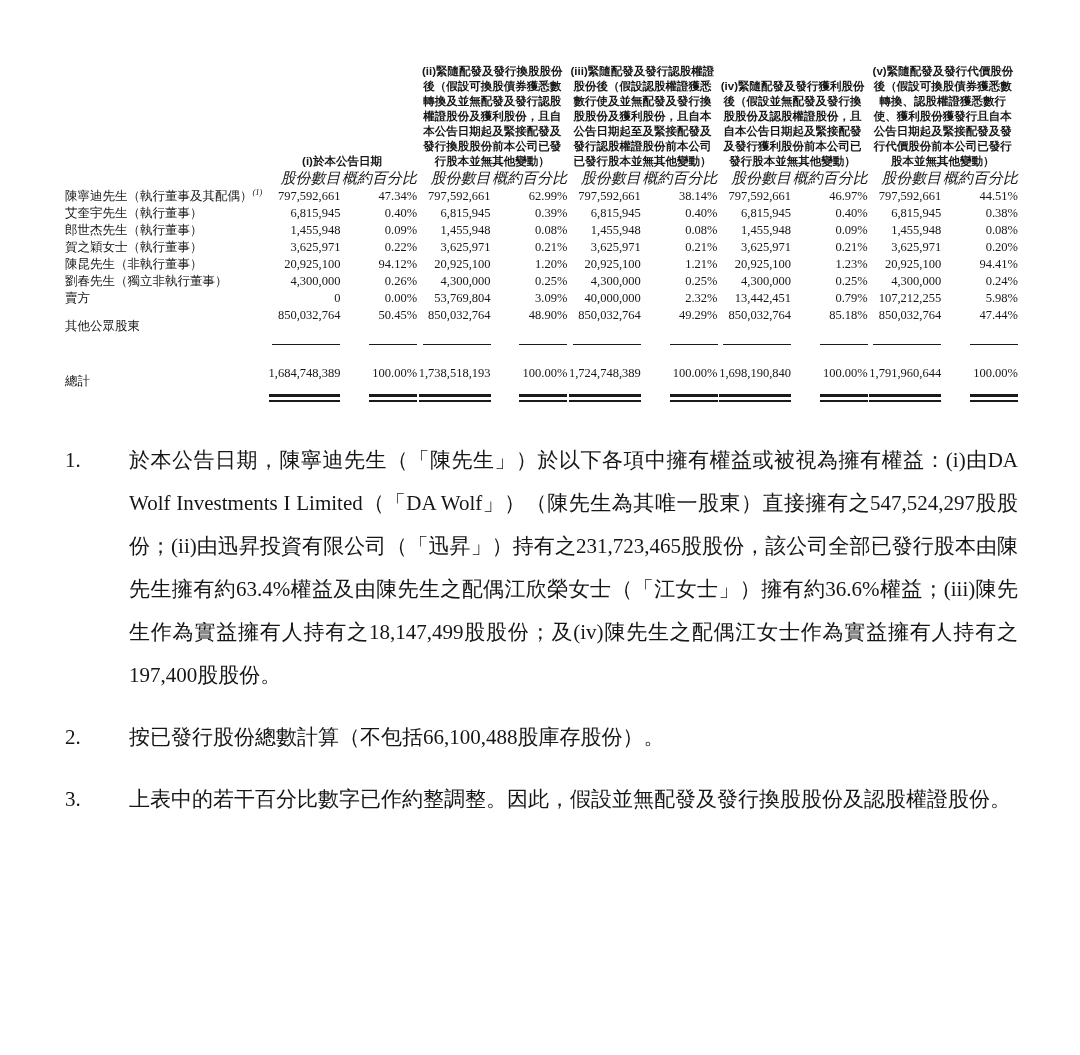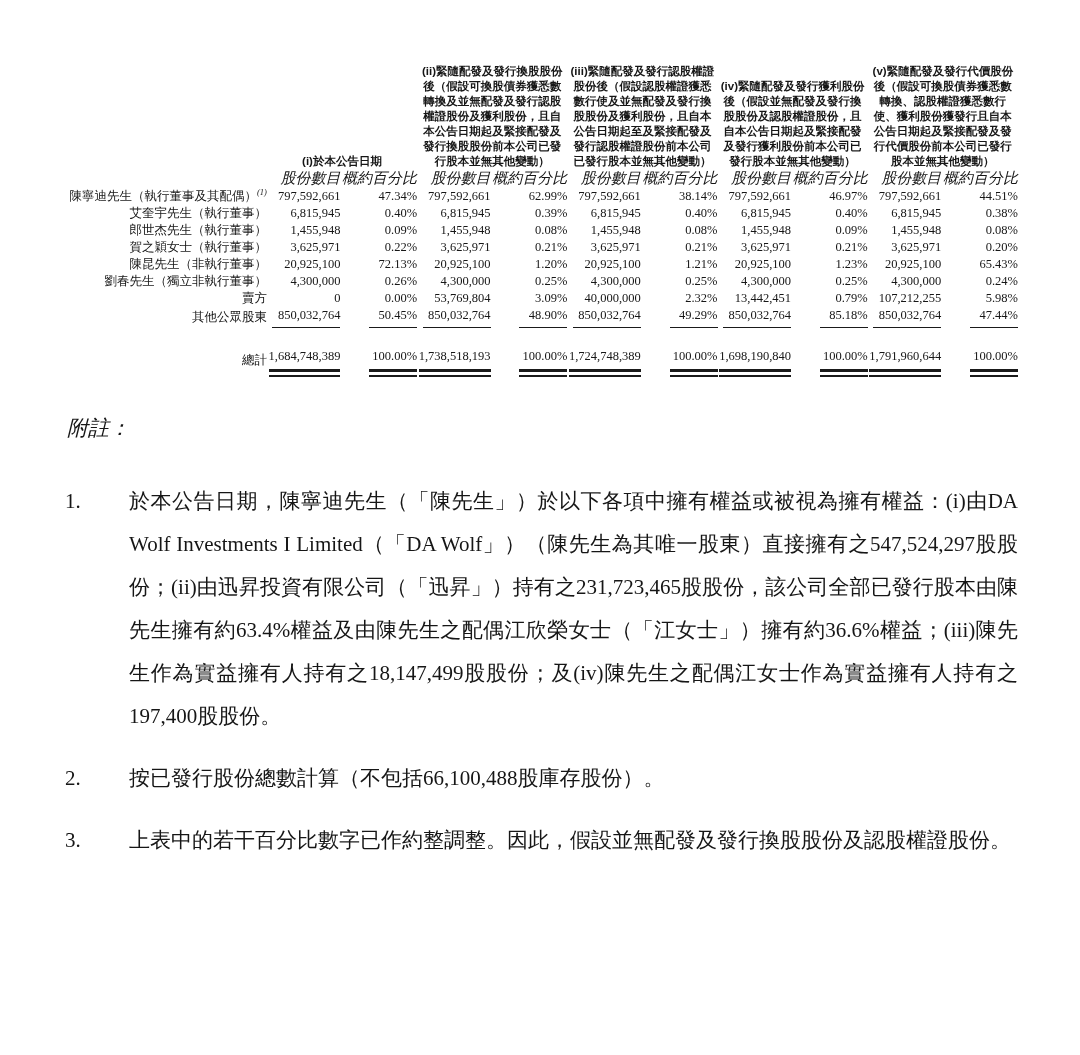--- a/index.html
+++ b/index.html
@@ -21,28 +21,28 @@
   .gt{
     font-family:"Liberation Sans","DejaVu Sans",sans-serif;
     font-weight:bold;font-size:11.5px;line-height:15px;
     width:146px;margin:0 auto;text-align:center;
   }
   .gt0{width:auto;white-space:nowrap;}
   .sh{
     font-style:italic;font-size:15px;text-align:right;
     white-space:nowrap;padding:5px 0 12px 18px;
   }
-  .lbl{font-size:12.5px;text-align:right;white-space:nowrap;padding:1px 6px 1px 0;line-height:17px;}
+  .lbl{font-size:12.5px;text-align:left;white-space:nowrap;padding:1px 6px 1px 0;line-height:17px;}
   .v{text-align:right;white-space:nowrap;padding:1px 0 1px 18px;font-size:12.5px;line-height:17px;}
   .cv{display:inline-block;text-align:right;}
   .num .cv{min-width:68px;}
   .pct .cv{min-width:48px;}
-  tr.rule-row .cv{border-bottom:1.3px solid #1a1a1a;padding-bottom:3px;}
+  tr.rule-row .cv{border-bottom:1.3px solid #1a1a1a;padding-bottom:20px;}
   tr.total-row td{padding-top:20px;}
-  tr.total-row .cv{border-bottom:3px solid #1a1a1a;padding-bottom:4px;position:relative;}
+  tr.total-row .cv{border-bottom:3px solid #1a1a1a;padding-bottom:12px;position:relative;}
   tr.total-row .cv::after{
     content:"";position:absolute;left:0;right:0;bottom:-7.5px;height:1.6px;background:#1a1a1a;
   }
   sup.fn{font-size:8.5px;font-style:italic;line-height:0;}
   
   .notes{margin-top:42px;}
   .notes-heading{font-style:italic;font-size:21px;margin:0 0 38px 2px;}
   .note{display:flex;margin-bottom:19px;font-size:21px;line-height:43px;}
   .note-num{width:64px;flex:none;}
   .note-text{flex:1;text-align:justify;}
@@ -136,29 +136,29 @@
           <td class="v num"><span class="cv">3,625,971</span></td>
           <td class="v pct"><span class="cv">0.21%</span></td>
           <td class="v num"><span class="cv">3,625,971</span></td>
           <td class="v pct"><span class="cv">0.21%</span></td>
           <td class="v num"><span class="cv">3,625,971</span></td>
           <td class="v pct"><span class="cv">0.20%</span></td>
         </tr>
         <tr>
           <td class="lbl">陳昆先生（非執行董事）</td>
           <td class="v num"><span class="cv">20,925,100</span></td>
-          <td class="v pct"><span class="cv">72.13%</span></td>
+          <td class="v pct"><span class="cv">94.12%</span></td>
           <td class="v num"><span class="cv">20,925,100</span></td>
           <td class="v pct"><span class="cv">1.20%</span></td>
           <td class="v num"><span class="cv">20,925,100</span></td>
           <td class="v pct"><span class="cv">1.21%</span></td>
           <td class="v num"><span class="cv">20,925,100</span></td>
           <td class="v pct"><span class="cv">1.23%</span></td>
           <td class="v num"><span class="cv">20,925,100</span></td>
-          <td class="v pct"><span class="cv">65.43%</span></td>
+          <td class="v pct"><span class="cv">94.41%</span></td>
         </tr>
         <tr>
           <td class="lbl">劉春先生（獨立非執行董事）</td>
           <td class="v num"><span class="cv">4,300,000</span></td>
           <td class="v pct"><span class="cv">0.26%</span></td>
           <td class="v num"><span class="cv">4,300,000</span></td>
           <td class="v pct"><span class="cv">0.25%</span></td>
           <td class="v num"><span class="cv">4,300,000</span></td>
           <td class="v pct"><span class="cv">0.25%</span></td>
           <td class="v num"><span class="cv">4,300,000</span></td>
@@ -202,21 +202,20 @@
           <td class="v pct"><span class="cv">100.00%</span></td>
           <td class="v num"><span class="cv">1,698,190,840</span></td>
           <td class="v pct"><span class="cv">100.00%</span></td>
           <td class="v num"><span class="cv">1,791,960,644</span></td>
           <td class="v pct"><span class="cv">100.00%</span></td>
         </tr>
       </tbody>
   </table>
 
   <div class="notes">
-    <div class="notes-heading">附註：</div>
     <div id="notes-list">
         <div class="note">
           <span class="note-num">1.</span>
           <div class="note-text"><span>於本公告日期，陳寧迪先生（「</span><span class="b">陳先生</span><span>」）於以下各項中擁有權益或被視為擁有權益：(i)由DA Wolf Investments I Limited（「</span><span class="b">DA Wolf</span><span>」）（陳先生為其唯一股東）直接擁有之547,524,297股股份；(ii)由迅昇投資有限公司（「</span><span class="b">迅昇</span><span>」）持有之231,723,465股股份，該公司全部已發行股本由陳先生擁有約63.4%權益及由陳先生之配偶江欣榮女士（「</span><span class="b">江女士</span><span>」）擁有約36.6%權益；(iii)陳先生作為實益擁有人持有之18,147,499股股份；及(iv)陳先生之配偶江女士作為實益擁有人持有之197,400股股份。</span></div>
         </div>
         <div class="note">
           <span class="note-num">2.</span>
           <div class="note-text"><span>按已發行股份總數計算（不包括66,100,488股庫存股份）。</span></div>
         </div>
         <div class="note">

